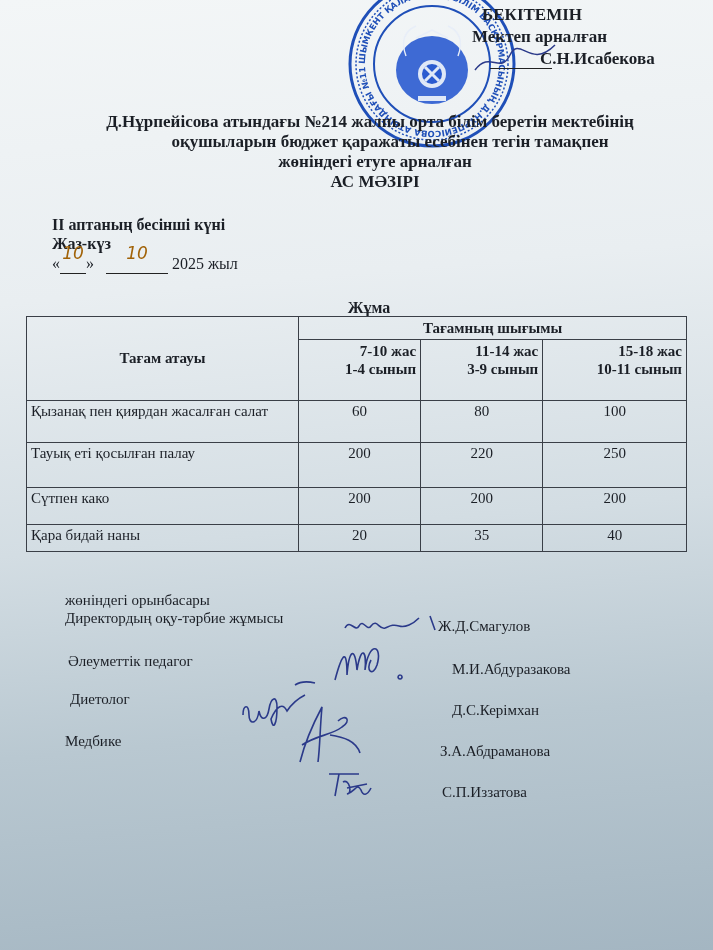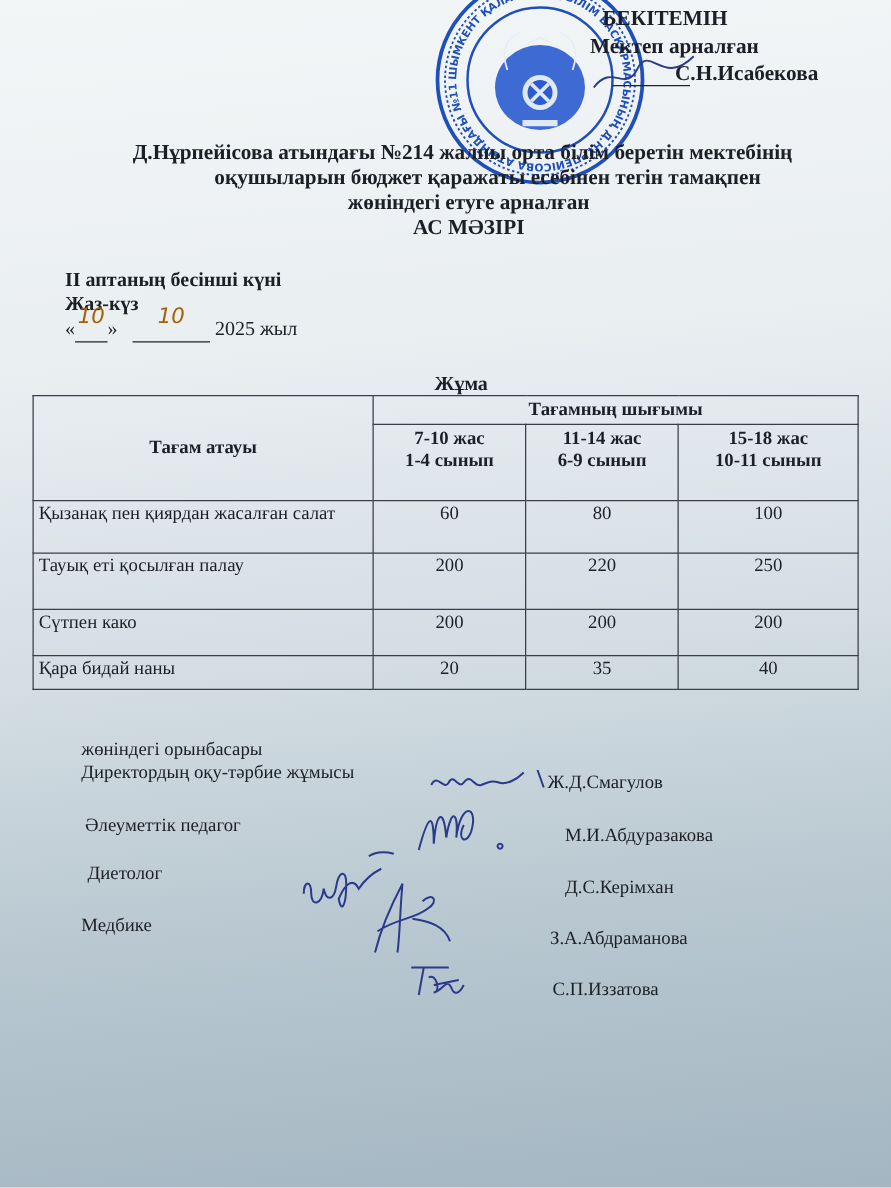--- a/index.html
+++ b/index.html
@@ -26,21 +26,21 @@
   .dateline .blank { display:inline-block; border-bottom: 1.3px solid #222; position: relative; text-align:center; }
   .dateline .hw { position:absolute; left:0; right:0; top:-10px; font-family: "DejaVu Sans", sans-serif; font-style: italic; font-size: 17px; color:#a16207; }
 
   .daytitle { left: 0; width: 713px; top: 299px; text-align: center; font-weight: bold; font-size: 16px; padding-left: 25px; box-sizing: border-box; }
 
   table.menu { position:absolute; left: 26px; top: 316px; width: 661px; border-collapse: collapse; font-size: 15px; }
   table.menu td, table.menu th { border: 1.2px solid #3a3f47; padding: 2px 4px; }
   table.menu th { font-weight: bold; }
   .hdr-name { width: 263px; text-align:center; vertical-align: middle; margin-left: 16px; }
   .hdr-group { text-align:center; height: 18px; }
-  .hdr-age { text-align:center; vertical-align: top; height: 56px; line-height: 18px; margin-left: 20px; }
+  .hdr-age { text-align:right; vertical-align: top; height: 56px; line-height: 18px; margin-left: 20px; }
   td.name { text-align:left; vertical-align: top; line-height: 17px; }
   td.val { text-align:center; vertical-align: top; padding-top: 6px; }
   tr.r1 td { height: 37px; }
   tr.r2 td { height: 40px; }
   tr.r3 td { height: 32px; }
   tr.r4 td { height: 22px; }
 
   .sig-label { font-size: 15px; line-height: 18px; }
   .sig-name { font-size: 15px; line-height: 18px; }
 </style>
@@ -106,21 +106,21 @@
     <th class="hdr-name" rowspan="2">Тағам атауы</th>
     <th class="hdr-group" colspan="3">Тағамның шығымы</th>
   </tr>
   <tr>
     <th class="hdr-age">
           <div>7-10 жас</div>
           <div>1-4 сынып</div>
         </th>
     <th class="hdr-age">
           <div>11-14 жас</div>
-          <div>6-9 сынып</div>
+          <div>3-9 сынып</div>
         </th>
     <th class="hdr-age">
           <div>15-18 жас</div>
           <div>10-11 сынып</div>
         </th>
   </tr>
   <tr class="r1">
     <td class="name">Қызанақ пен қиярдан жасалған салат</td>
     <td class="val">60</td>
     <td class="val">80</td>

